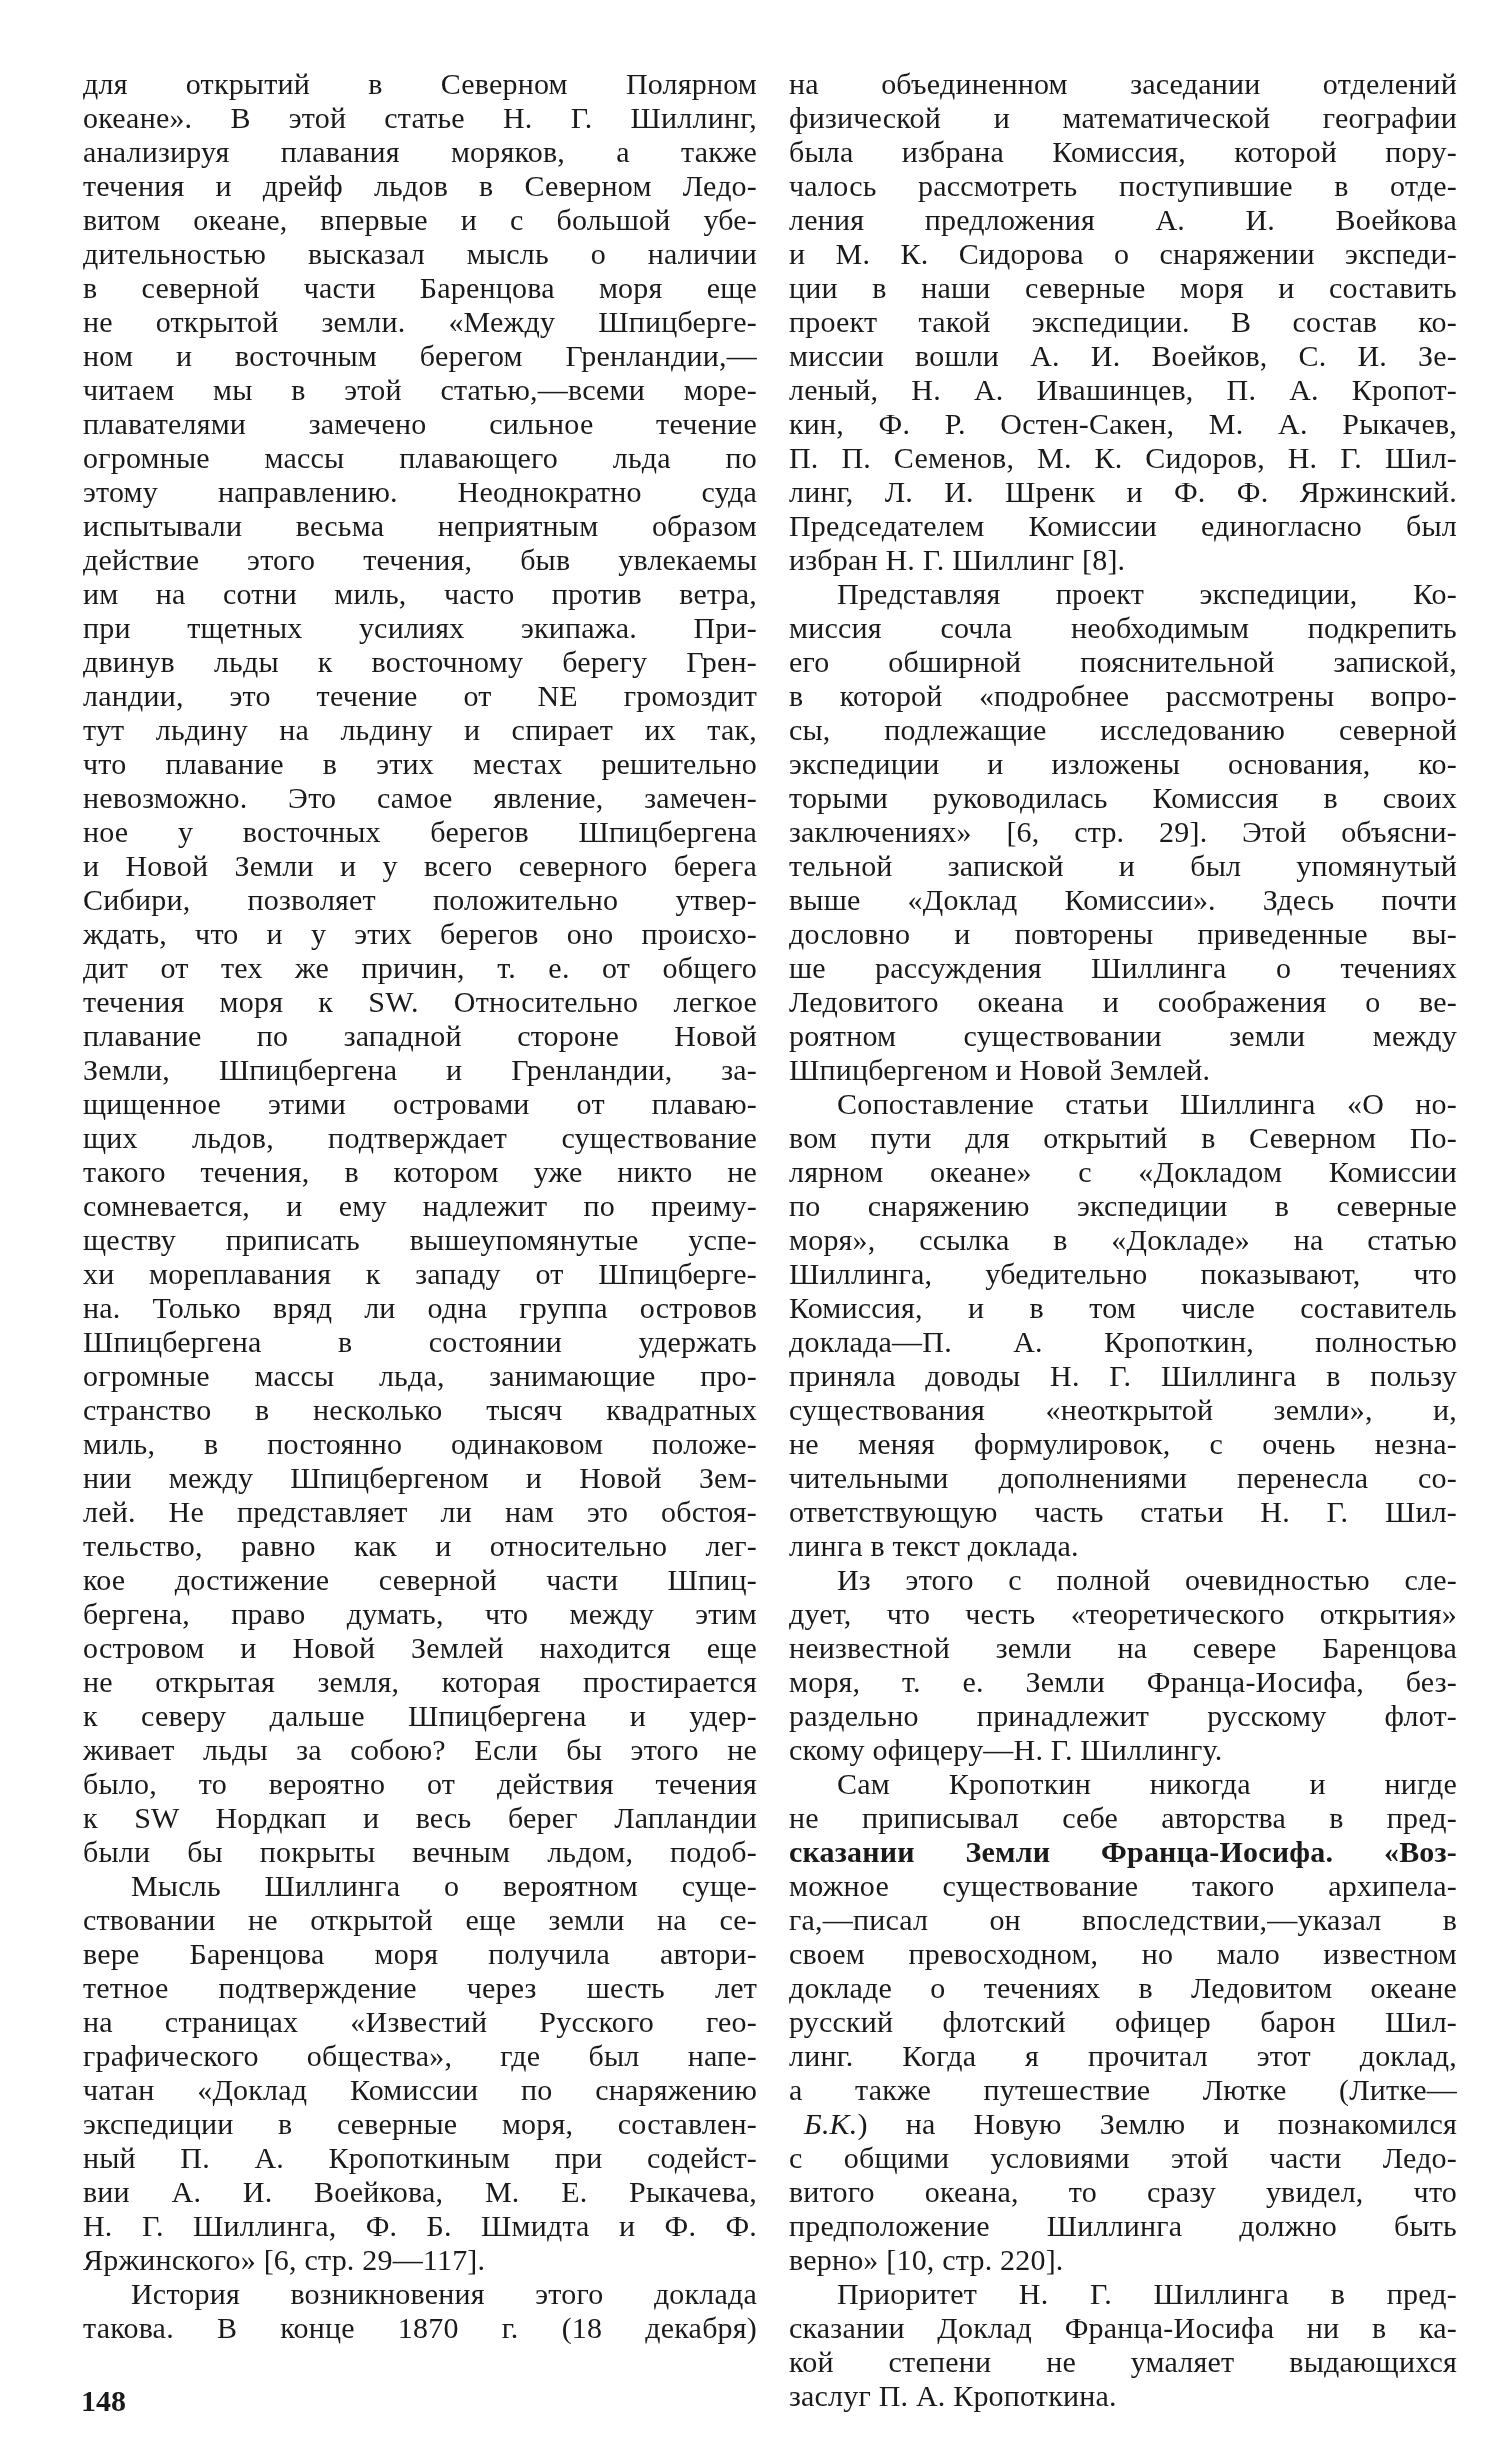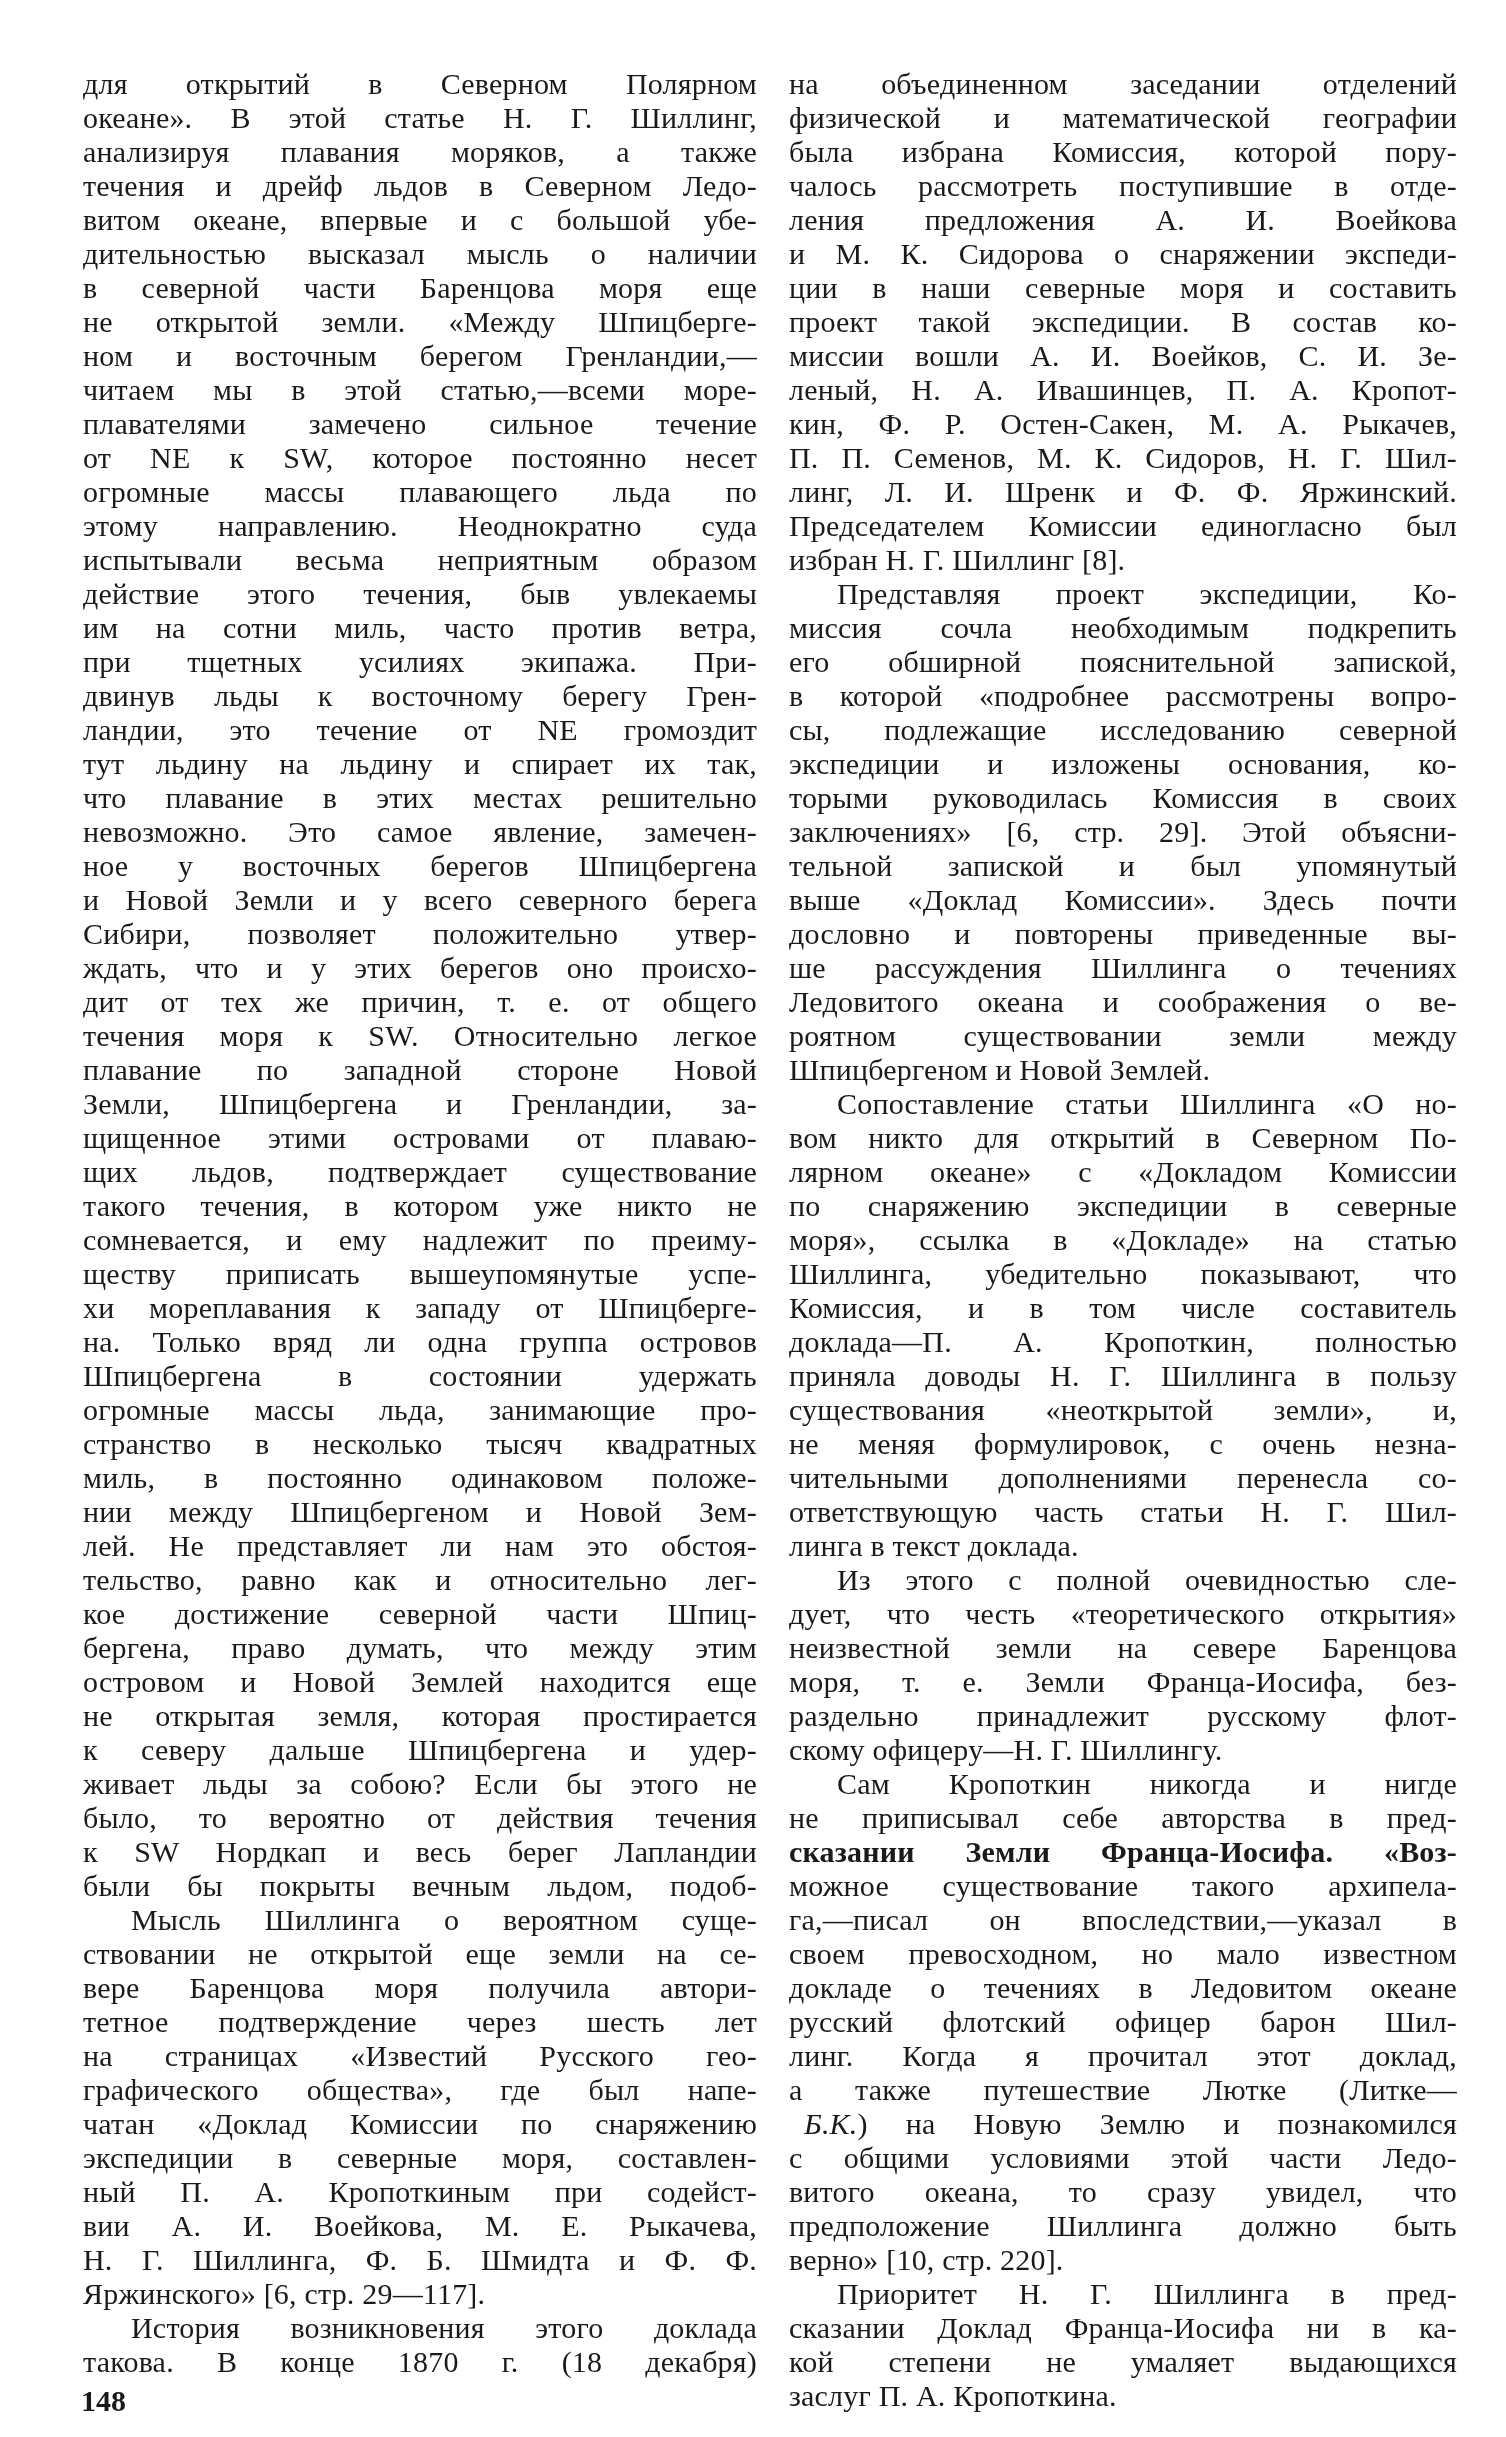--- a/index.html
+++ b/index.html
@@ -25,21 +25,20 @@
     <span class="ln" style="white-space: nowrap;">океане». В этой статье Н. Г. Шиллинг,</span>
     <span class="ln" style="white-space: nowrap;">анализируя плавания моряков, а также</span>
     <span class="ln" style="white-space: nowrap;">течения и дрейф льдов в Северном Ледо-</span>
     <span class="ln" style="white-space: nowrap;">витом океане, впервые и с большой убе-</span>
     <span class="ln" style="white-space: nowrap;">дительностью высказал мысль о наличии</span>
     <span class="ln" style="white-space: nowrap;">в северной части Баренцова моря еще</span>
     <span class="ln" style="white-space: nowrap;">не открытой земли. «Между Шпицберге-</span>
     <span class="ln" style="white-space: nowrap;">ном и восточным берегом Гренландии,—</span>
     <span class="ln" style="white-space: nowrap;">читаем мы в этой статью,—всеми море-</span>
     <span class="ln" style="white-space: nowrap;">плавателями замечено сильное течение</span>
-    <span class="ln" style="white-space: nowrap;">от NE к SW, которое постоянно несет</span>
     <span class="ln" style="white-space: nowrap;">огромные массы плавающего льда по</span>
     <span class="ln" style="white-space: nowrap;">этому направлению. Неоднократно суда</span>
     <span class="ln" style="white-space: nowrap;">испытывали весьма неприятным образом</span>
     <span class="ln" style="white-space: nowrap;">действие этого течения, быв увлекаемы</span>
     <span class="ln" style="white-space: nowrap;">им на сотни миль, часто против ветра,</span>
     <span class="ln" style="white-space: nowrap;">при тщетных усилиях экипажа. При-</span>
     <span class="ln" style="white-space: nowrap;">двинув льды к восточному берегу Грен-</span>
     <span class="ln" style="white-space: nowrap;">ландии, это течение от NE громоздит</span>
     <span class="ln" style="white-space: nowrap;">тут льдину на льдину и спирает их так,</span>
     <span class="ln" style="white-space: nowrap;">что плавание в этих местах решительно</span>
@@ -115,21 +114,21 @@
     <span class="ln" style="white-space: nowrap;">торыми руководилась Комиссия в своих</span>
     <span class="ln" style="white-space: nowrap;">заключениях» [6, стр. 29]. Этой объясни-</span>
     <span class="ln" style="white-space: nowrap;">тельной запиской и был упомянутый</span>
     <span class="ln" style="white-space: nowrap;">выше «Доклад Комиссии». Здесь почти</span>
     <span class="ln" style="white-space: nowrap;">дословно и повторены приведенные вы-</span>
     <span class="ln" style="white-space: nowrap;">ше рассуждения Шиллинга о течениях</span>
     <span class="ln" style="white-space: nowrap;">Ледовитого океана и соображения о ве-</span>
     <span class="ln" style="white-space: nowrap;">роятном существовании земли между</span>
     <span class="ln last" style="white-space: nowrap;">Шпицбергеном и Новой Землей.</span>
     <span class="ln ind" style="white-space: nowrap;">Сопоставление статьи Шиллинга «О но-</span>
-    <span class="ln" style="white-space: nowrap;">вом никто для открытий в Северном По-</span>
+    <span class="ln" style="white-space: nowrap;">вом пути для открытий в Северном По-</span>
     <span class="ln" style="white-space: nowrap;">лярном океане» с «Докладом Комиссии</span>
     <span class="ln" style="white-space: nowrap;">по снаряжению экспедиции в северные</span>
     <span class="ln" style="white-space: nowrap;">моря», ссылка в «Докладе» на статью</span>
     <span class="ln" style="white-space: nowrap;">Шиллинга, убедительно показывают, что</span>
     <span class="ln" style="white-space: nowrap;">Комиссия, и в том числе составитель</span>
     <span class="ln" style="white-space: nowrap;">доклада—П. А. Кропоткин, полностью</span>
     <span class="ln" style="white-space: nowrap;">приняла доводы Н. Г. Шиллинга в пользу</span>
     <span class="ln" style="white-space: nowrap;">существования «неоткрытой земли», и,</span>
     <span class="ln" style="white-space: nowrap;">не меняя формулировок, с очень незна-</span>
     <span class="ln" style="white-space: nowrap;">чительными дополнениями перенесла со-</span>

